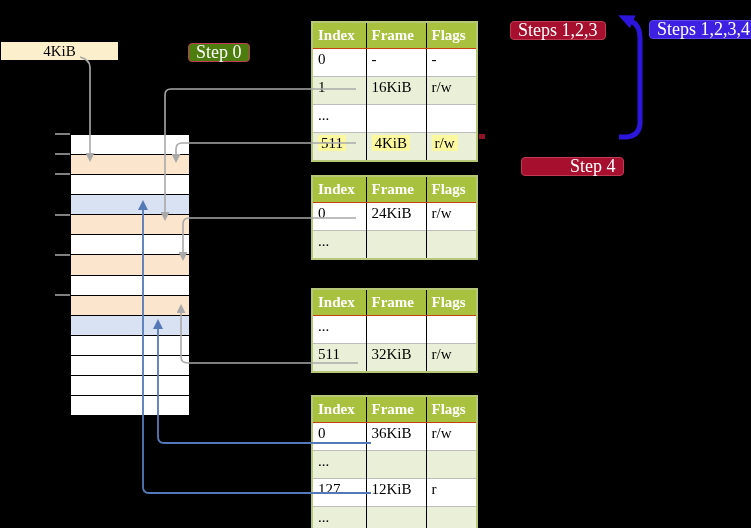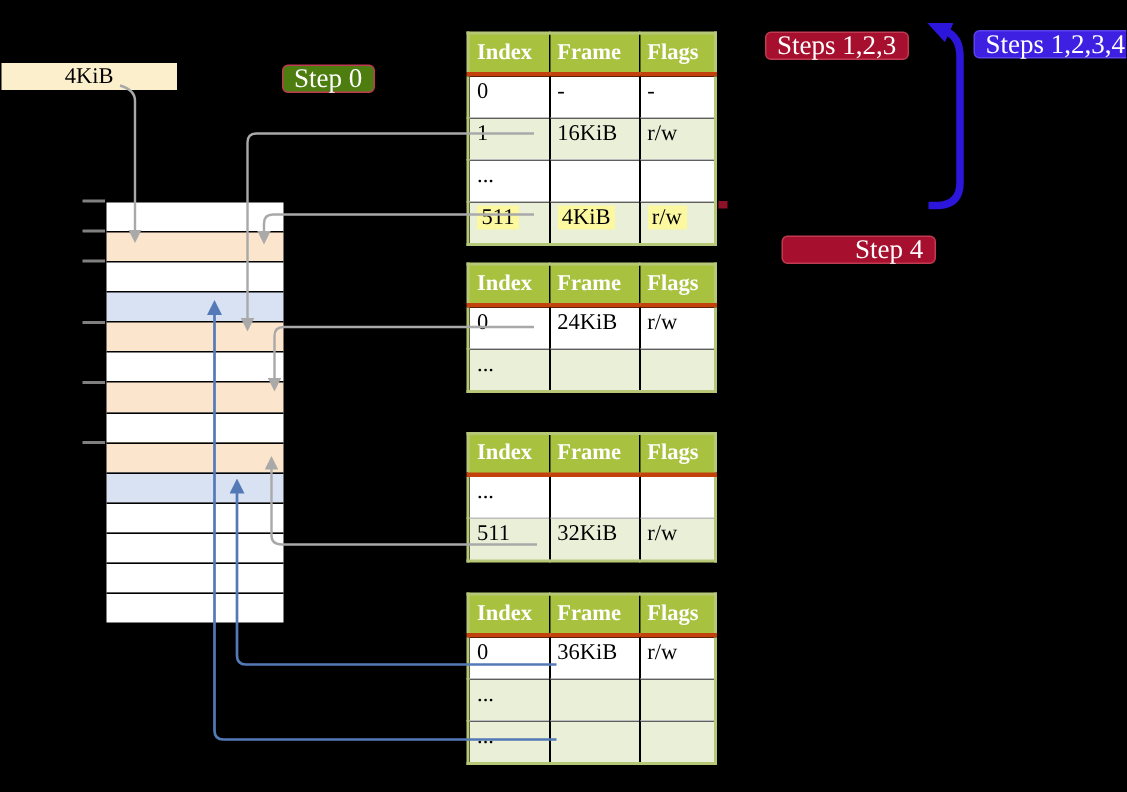--- a/index.html
+++ b/index.html
@@ -19,21 +19,21 @@
     position:absolute;display:flex;flex-direction:column;
     border:1.5px solid #000;box-sizing:border-box;
   }
   .mem-row{flex:1;border-top:1.5px solid #000;}
   .mem-row:first-child{border-top:none;}
   .tick{position:absolute;height:2px;background:#808080;}
   .pagetable{position:absolute;}
   .pagetable table{border-collapse:collapse;border:2px solid #b6c877;table-layout:fixed;}
   .pagetable th{
     background:#a8c23f;color:#fff;font-weight:bold;text-align:left;
-    font-size:15px;height:25px;padding:0 0 0 5px;border-bottom:3px solid #c2410c;
+    font-size:15px;height:25px;padding:0 0 0 5px;border-bottom:1px solid #c2410c;
   }
   .pagetable td{
     font-size:15px;height:25px;padding:2px 0 0 5px;vertical-align:top;
     color:#000;line-height:1.15;overflow:hidden;
   }
   .pagetable td+td,.pagetable th+th{border-left:1px solid #000;}
   .pagetable tbody tr+tr td{border-top:1px solid #bdbdbd;}
   .pagetable tr.alt td{background:#eaf0d8;}
   .pagetable tr.plain td{background:#ffffff;}
   .hl{background:#fbf8a0;padding:0 3px;}
@@ -187,20 +187,25 @@
         <tbody>
           <tr class="plain">
             <td>0</td>
             <td>36KiB</td>
             <td>r/w</td>
           </tr>
           <tr class="alt">
             <td>...</td>
             <td></td>
             <td></td>
+          </tr>
+          <tr class="plain">
+            <td>127</td>
+            <td>12KiB</td>
+            <td>r</td>
           </tr>
           <tr class="alt">
             <td>...</td>
             <td></td>
             <td></td>
           </tr>
         </tbody>
       </table>
     </div>
 

